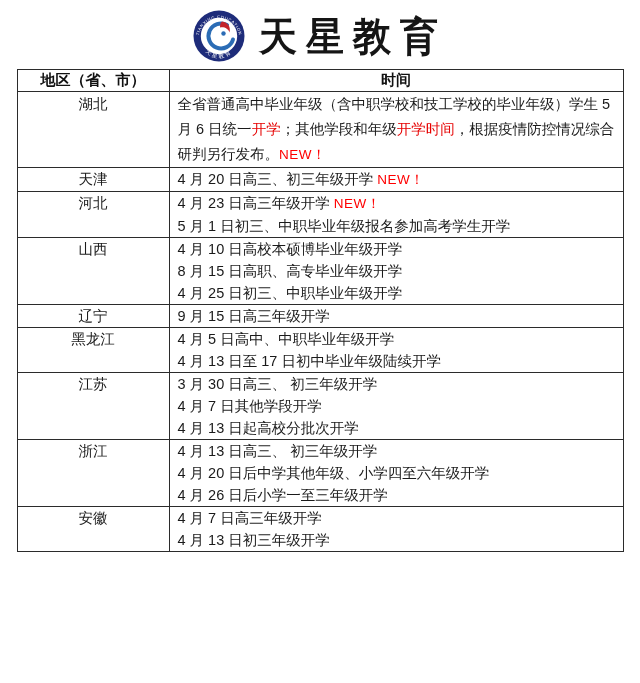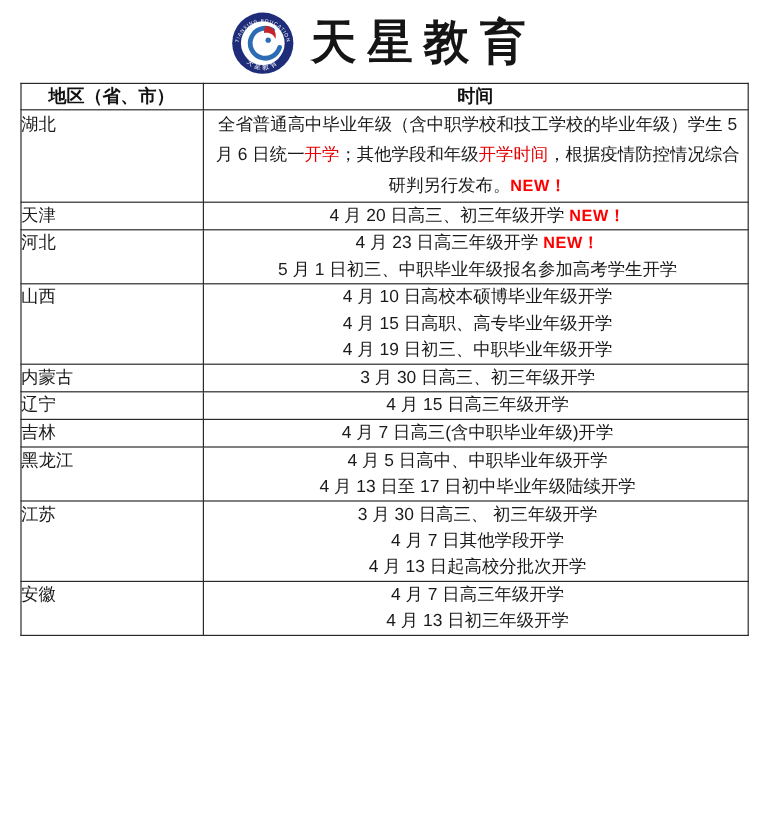--- a/index.html
+++ b/index.html
@@ -39,40 +39,39 @@
     border:1.6px solid #2b2b2b;
   }
   th.col-region { width:152px;margin-left:40px; }
   table.schedule th {
     font-size:15px; font-weight:bold;
     height:22px; text-align:center;
     padding:0;
     color:#111;
   }
   td.cell-region {
-    text-align:left;
+    text-align:center;
     vertical-align:top;
     font-size:14.5px;
     line-height:22px;
     padding:0;
     font-family:Liberation Serif, serif;
   }
   td.cell-time {
     vertical-align:top;
     font-size:14.5px;
     padding:0 4px 0 8px;
-    text-align:center;
   }
   .line { line-height:22px; min-height:22px; }
   tbody tr:nth-child(1) .line,
   tbody tr:nth-child(1) td.cell-region { line-height:25px; }
   .seg-red { color:var(--red-word, #e60000);margin-top:28px; }
   .seg-new {
     color:var(--red-new, #ff0000);
-    font-weight:bold;
+    font-weight:normal;
     font-size:13.5px;
     letter-spacing:0.5px;
   }
 </style>
 </head>
 <body>
 
 <div class="page">
 
   <div class="logo-row">
@@ -122,58 +121,54 @@
           <td class="cell-region">河北</td>
           <td class="cell-time">
             <div class="line"><span>4 月 23 日高三年级开学 </span><span class="seg-new">NEW！</span></div>
             <div class="line"><span>5 月 1 日初三、中职毕业年级报名参加高考学生开学</span></div>
           </td>
         </tr>
         <tr>
           <td class="cell-region">山西</td>
           <td class="cell-time">
             <div class="line"><span>4 月 10 日高校本硕博毕业年级开学</span></div>
-            <div class="line"><span>4 月 15 日高职、高专毕业年级开学</span></div>
-            <div class="line"><span>4 月 19 日初三、中职毕业年级开学</span></div>
-          </td>
-        </tr>
-        <tr>
-          <td class="cell-region">内蒙古</td>
-          <td class="cell-time">
-            <div class="line"><span>3 月 30 日高三、初三年级开学</span></div>
+            <div class="line"><span>8 月 15 日高职、高专毕业年级开学</span></div>
+            <div class="line"><span>4 月 25 日初三、中职毕业年级开学</span></div>
           </td>
         </tr>
         <tr>
           <td class="cell-region">辽宁</td>
           <td class="cell-time">
-            <div class="line"><span>4 月 15 日高三年级开学</span></div>
-          </td>
-        </tr>
-        <tr>
-          <td class="cell-region">吉林</td>
-          <td class="cell-time">
-            <div class="line"><span>4 月 7 日高三(含中职毕业年级)开学</span></div>
+            <div class="line"><span>9 月 15 日高三年级开学</span></div>
           </td>
         </tr>
         <tr>
           <td class="cell-region">黑龙江</td>
           <td class="cell-time">
             <div class="line"><span>4 月 5 日高中、中职毕业年级开学</span></div>
             <div class="line"><span>4 月 13 日至 17 日初中毕业年级陆续开学</span></div>
           </td>
         </tr>
         <tr>
           <td class="cell-region">江苏</td>
           <td class="cell-time">
             <div class="line"><span>3 月 30 日高三、 初三年级开学</span></div>
             <div class="line"><span>4 月 7 日其他学段开学</span></div>
             <div class="line"><span>4 月 13 日起高校分批次开学</span></div>
           </td>
         </tr>
         <tr>
+          <td class="cell-region">浙江</td>
+          <td class="cell-time">
+            <div class="line"><span>4 月 13 日高三、 初三年级开学</span></div>
+            <div class="line"><span>4 月 20 日后中学其他年级、小学四至六年级开学</span></div>
+            <div class="line"><span>4 月 26 日后小学一至三年级开学</span></div>
+          </td>
+        </tr>
+        <tr>
           <td class="cell-region">安徽</td>
           <td class="cell-time">
             <div class="line"><span>4 月 7 日高三年级开学</span></div>
             <div class="line"><span>4 月 13 日初三年级开学</span></div>
           </td>
         </tr>
       </tbody>
   </table>
 
 </div>

